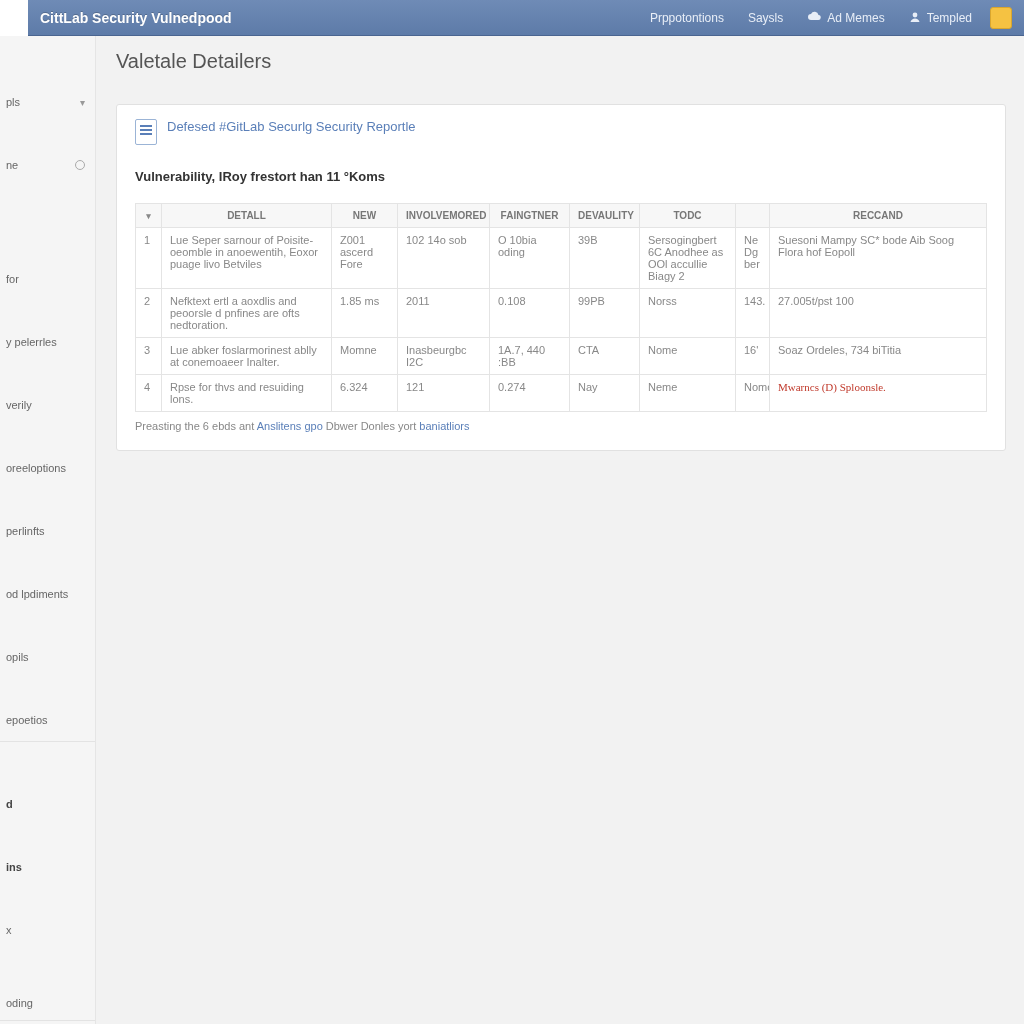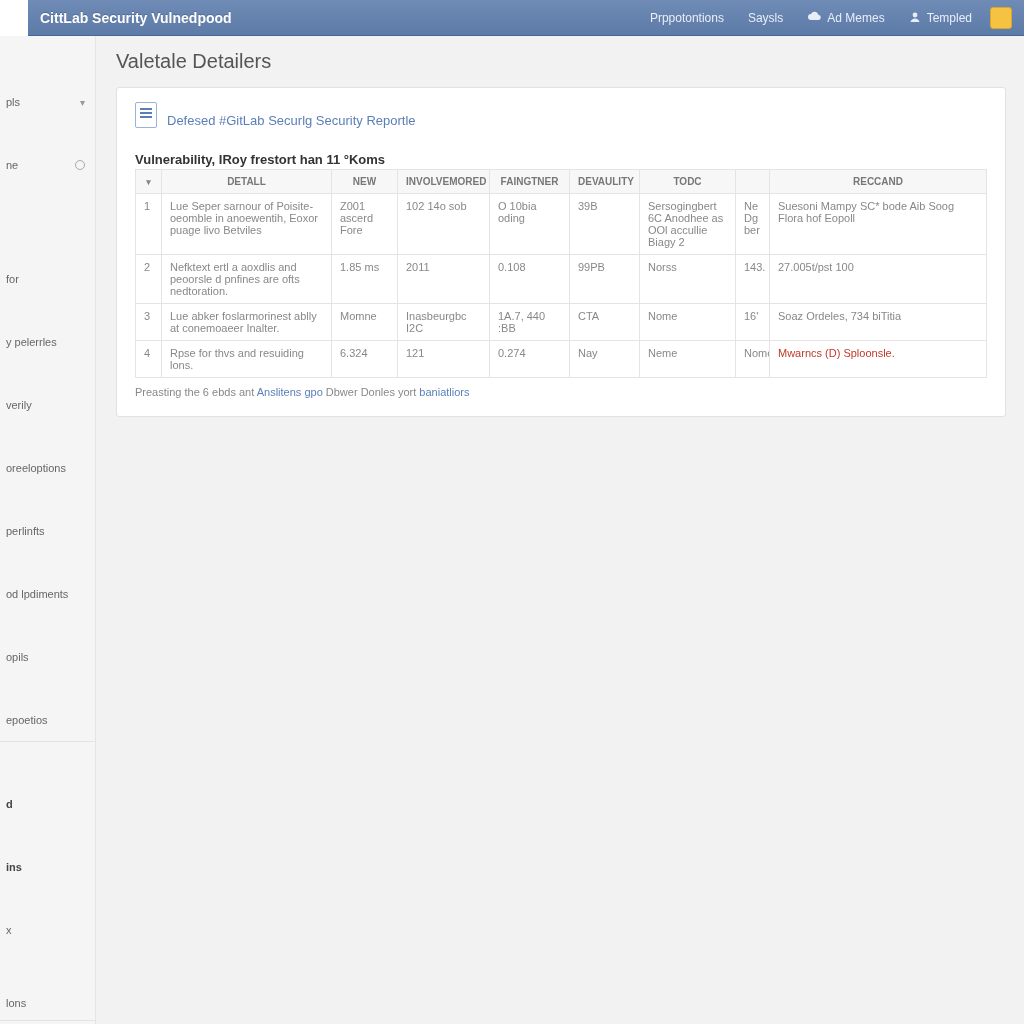--- a/index.html
+++ b/index.html
@@ -60,43 +60,43 @@
     width: 10px; height: 10px; border: 1px solid #aaa; border-radius: 50%; display: inline-block;
   }
 
   
   .main {
     flex: 1;
     background: #f2f2f2;
     padding: 14px 18px 0 20px;
     overflow: hidden;
   }
-  .page-title { font-size: 20px; color: #555; margin-bottom: 14px; font-weight: 500; }
+  .page-title { font-size: 20px; color: #555; margin-bottom: 31px; font-weight: 500; }
 
   .panel {
     background: #fff;
     border: 1px solid #e1e1e1;
     border-radius: 3px;
     padding: 14px 18px 18px 18px;
   }
 
-  .doc-row { display: flex; align-items: flex-end; gap: 10px; margin-bottom: 24px; }
+  .doc-row { display: flex; align-items: flex-start; gap: 10px; margin-bottom: 24px; }
   .doc-icon {
     width: 22px; height: 26px;
     border: 1px solid #9bb4d6;
     border-radius: 2px;
     background: #fff;
     position: relative;
   }
   .doc-icon::after{
     content:""; position:absolute; left:4px; right:4px; top:5px; height:2px; background:#5a7fb8; box-shadow: 0 4px 0 #5a7fb8, 0 8px 0 #5a7fb8;
   }
   .doc-link { color: #5a7fb8; font-size: 13px; }
 
-  .section-title { font-size: 13px; font-weight: bold; color: #333; margin-bottom: 2px; }
+  .section-title { font-size: 13px; font-weight: bold; color: #333; margin-bottom: 19px; }
 
   table.report {
     width: 100%;
     border-collapse: collapse;
     font-size: 11px;
     table-layout: fixed;
   }
   table.report th, table.report td {
     border: 1px solid #e4e4e4;
     padding: 6px 8px;
@@ -116,21 +116,21 @@
   .idx-cell { text-align: center; color: #888; }
   .col-detall { width: 170px; }
   .col-new { width: 66px; }
   .col-invol { width: 92px; }
   .col-faint { width: 80px; }
   .col-dev { width: 70px; }
   .col-todc { width: 96px; }
   .col-mid { width: 34px; }
   .col-rec { }
   .muted { color:#888; }
-  .link-red { color: #c0392b; }
+  .link-red { color: #c0392b; font-family: Liberation Serif, serif; }
   .footer-note { font-size: 11px; color: #888; margin-top: 8px; }
   .footer-note .lnk { color: #5a7fb8; }
 
   .dropdown-caret { font-size: 9px; color:#888; }
 </style>
 </head>
 <body>
 
 <div class="topbar">
   <div class="brand">CittLab Security Vulnedpood</div>
@@ -209,21 +209,21 @@
         <span>d</span>
       </div>
       <div class="item bold">
         <span>ins</span>
       </div>
       <div class="item">
         <span>x</span>
       </div>
       <div style="height:10px"></div>
       <div class="item">
-        <span>lons</span>
+        <span>oding</span>
       </div>
       <div class="sep"></div>
       <div class="item">
         <span></span>
       </div>
       <div class="item sel">
         <span>n</span>
       </div>
       <div class="item">
         <span></span>

